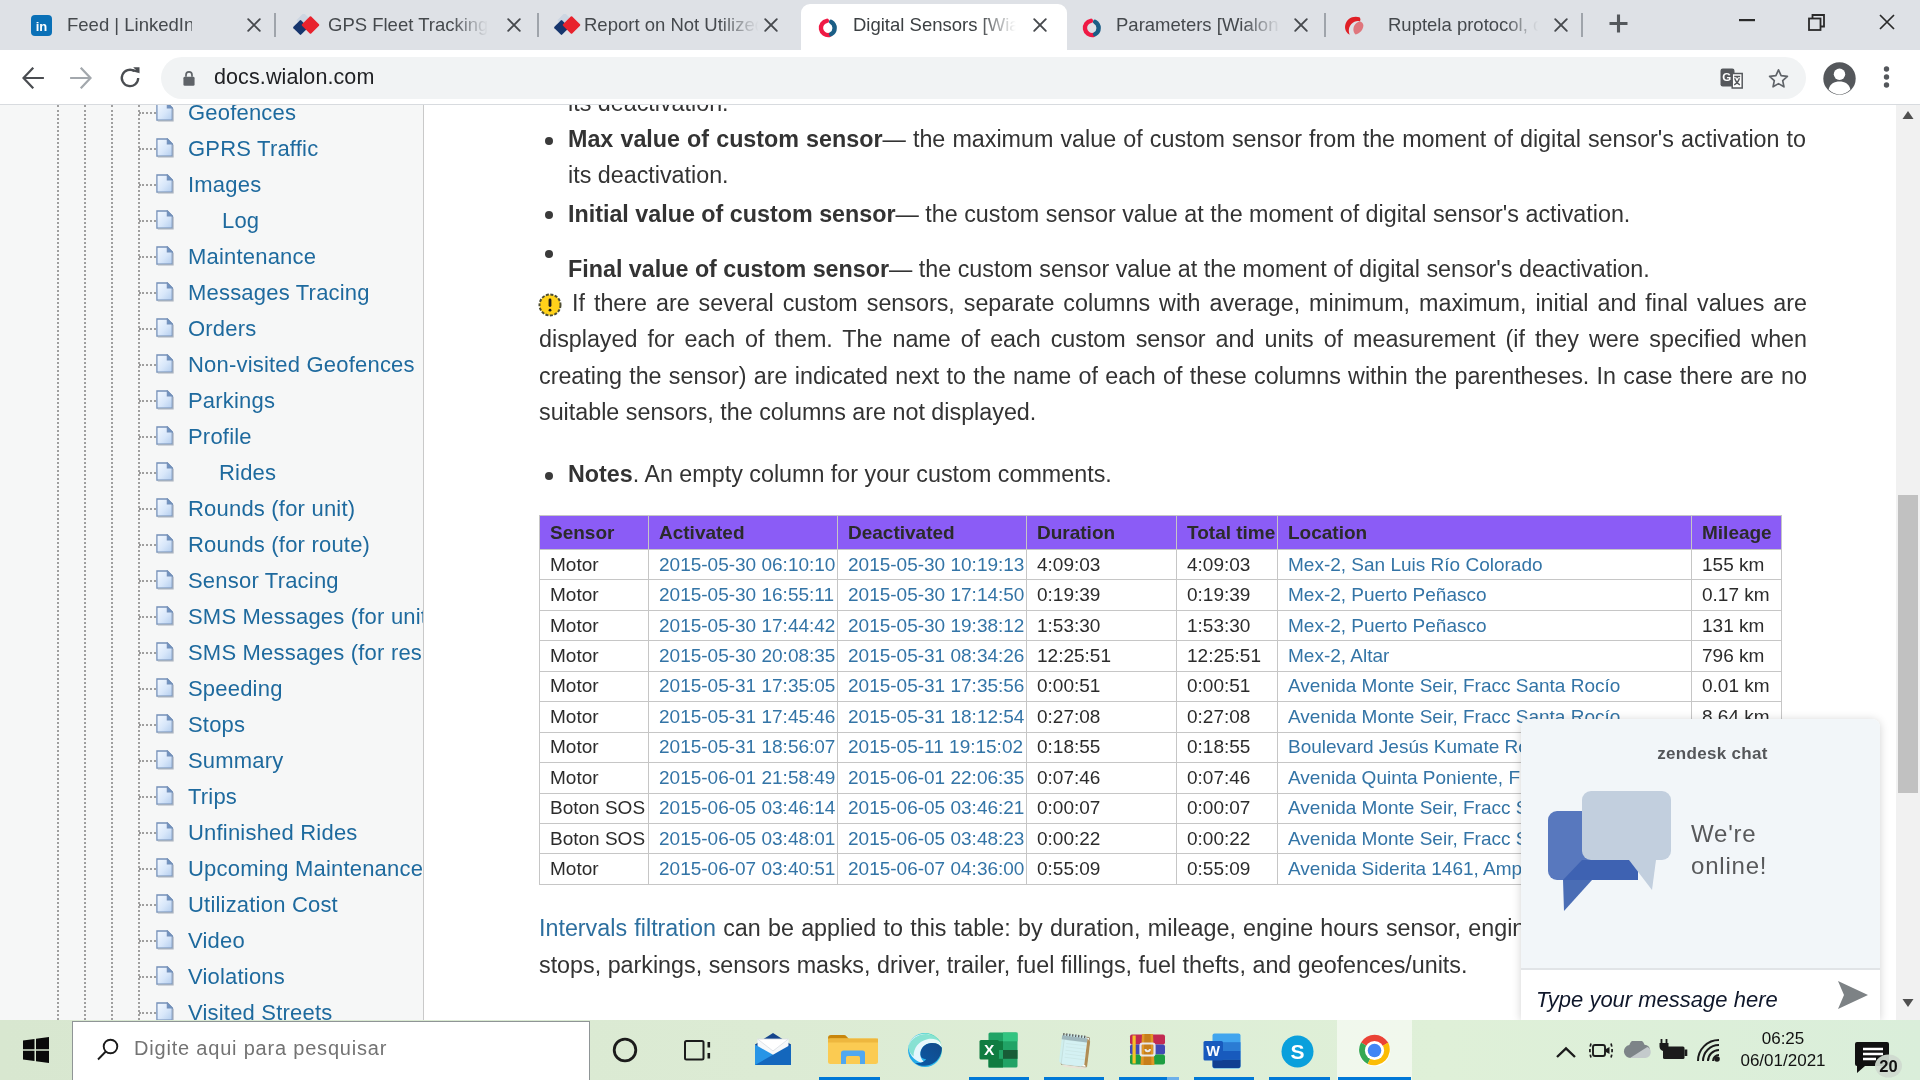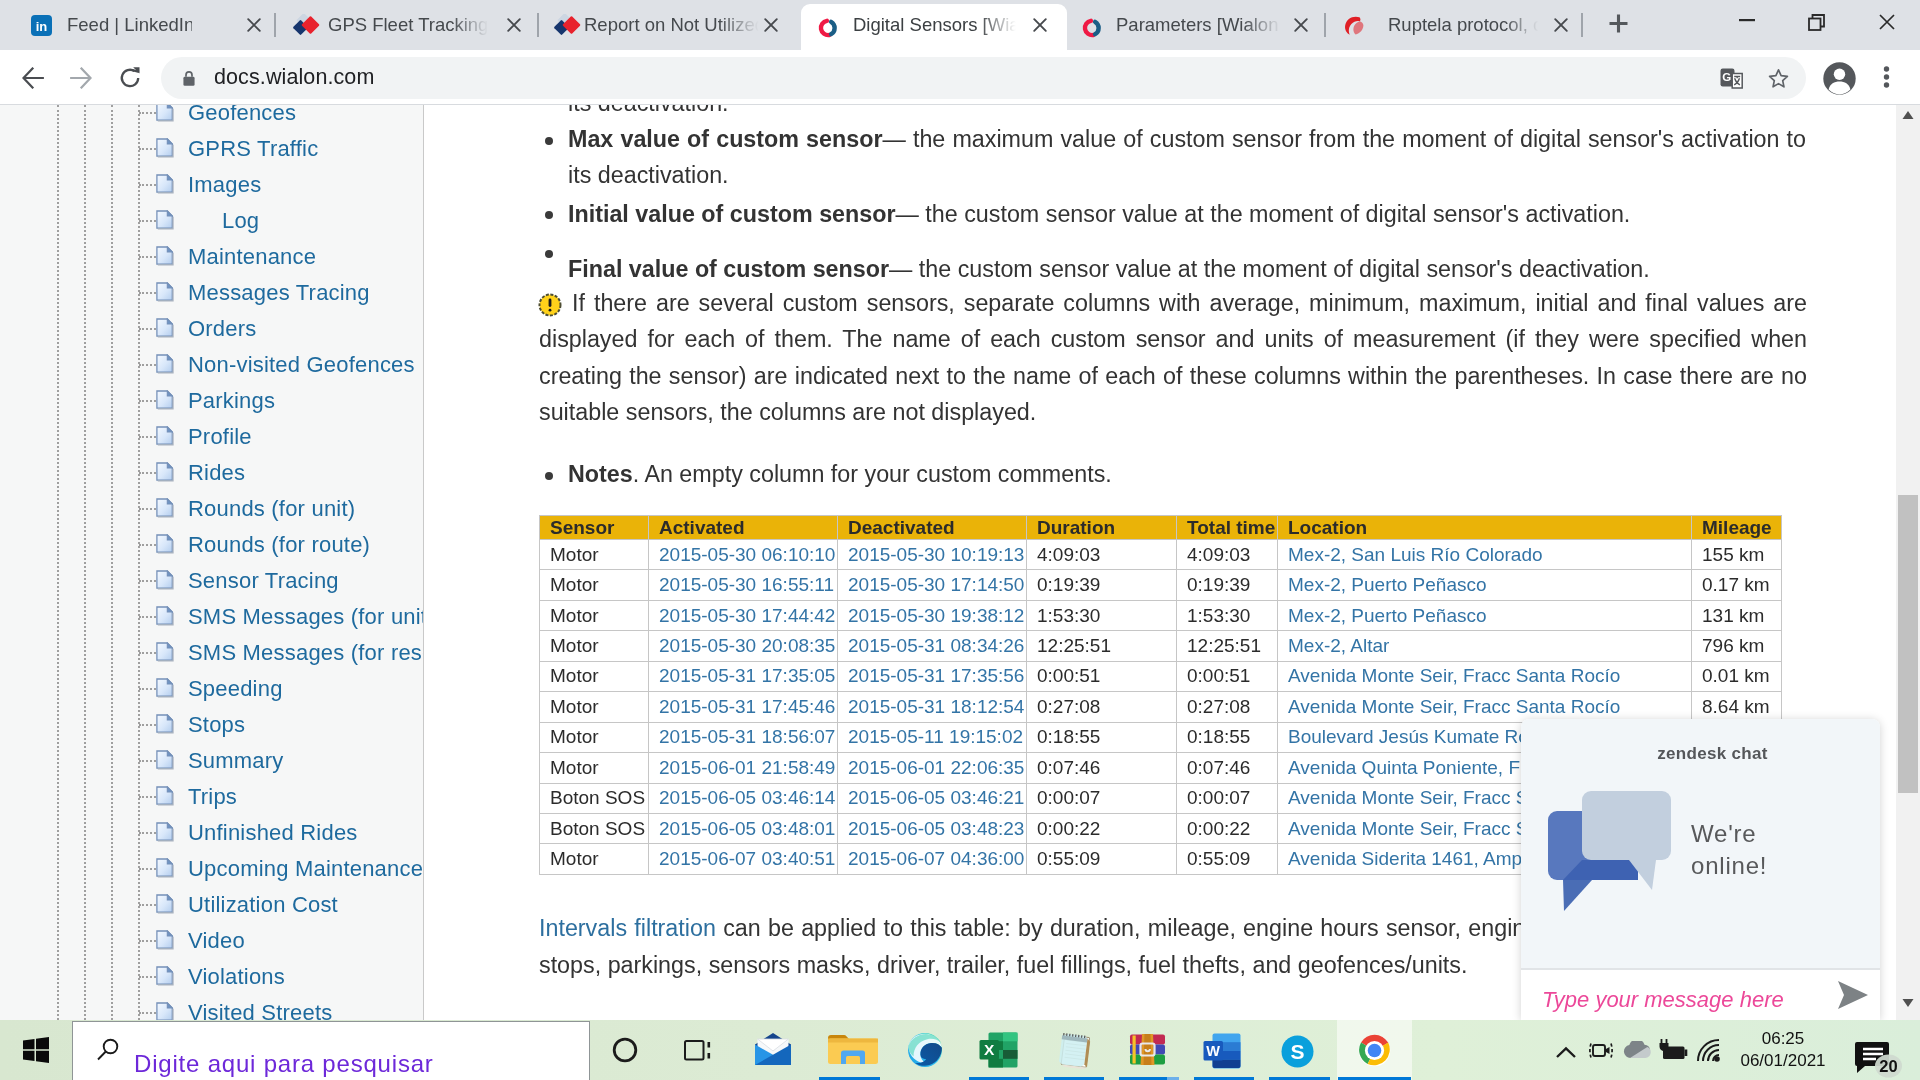--- a/index.html
+++ b/index.html
@@ -30,39 +30,39 @@
 
 
 .ln { position:absolute; font-size:23.3px; line-height:24px; color:#333; white-space:nowrap; }
 .jln { position:absolute; font-size:23.3px; line-height:24px; color:#333; text-align:justify; text-align-last:justify; word-spacing:0.2px; }
 .bdot { position:absolute; width:8px; height:8px; border-radius:50%; background:#3a3a3a; }
 a.blu { color:#2d6f9f; text-decoration:none; }
 
 
 #dtable { position:absolute; left:539px; top:410px; border-collapse:collapse; table-layout:fixed; }
 #dtable th, #dtable td { border:1.5px solid #c6c6c6; font-size:19px; color:#2b2b2b; padding:0 0 0 10px; text-align:left; white-space:nowrap; overflow:hidden; }
-#dtable th { background:#eab308; font-weight:bold; height:24px; }
+#dtable th { background:#8b5cf6; font-weight:bold; height:34px; }
 #dtable td { height:30.45px; }
 #dtable .lk { color:#3374a6; }
 
 
 #vscroll { position:absolute; left:1896px; top:0; width:24px; height:915px; background:#f1f1f1; }
 #vthumb { position:absolute; left:2px; top:390px; width:20px; height:298px; background:#c1c1c1; }
 
 
 #zd { position:absolute; left:1521px; top:719px; width:359px; height:301px; background:#fff; border-radius:8px 8px 0 0; box-shadow:0 1px 10px rgba(0,0,0,0.18); }
 #zdtop { position:absolute; left:0; top:0; width:359px; height:249px; background:#f2f6f9; border-radius:8px 8px 0 0; }
 #zdtitle { position:absolute; left:12px; top:25px; width:359px; text-align:center; font-size:17px; font-weight:bold; color:#55575a; letter-spacing:0.3px; }
 #zdonline { position:absolute; left:170px; top:99px; font-size:24px; letter-spacing:0.8px; line-height:32px; color:#58595b; }
-#zdinput { position:absolute; left:21px; top:268px; font-size:22px; font-style:italic; color:#ec4899; }
+#zdinput { position:absolute; left:15px; top:268px; font-size:22px; font-style:italic; color:#0f172a; }
 
 
 #taskbar { position:absolute; left:0; top:1020px; width:1920px; height:60px; background:linear-gradient(90deg,#d8e7d0 0%,#dcebd4 40%,#dff0d8 75%,#daeeda 100%); }
 #tsearch { position:absolute; left:72px; top:1px; width:518px; height:59px; background:#fff; border:1.7px solid #8f9596; border-bottom:none; }
-#tsearchtxt { position:absolute; left:61px; top:15px; font-size:24px; letter-spacing:0.8px; color:#6d28d9;margin-top:13px; }
+#tsearchtxt { position:absolute; left:61px; top:15px; font-size:20px; letter-spacing:0.8px; color:#737373; }
 .ul3 { position:absolute; top:56.5px; height:3.5px; background:#0078d7; }
 #clock { position:absolute; left:1738px; top:8px; width:90px; text-align:center; font-size:17px; color:#111; line-height:22px; }
 </style>
 </head>
 <body>
 <div id="stage">
 
 <div id="tabbar">
   <div id="activetab"></div>
   
@@ -259,21 +259,21 @@
     <div class="sitem" style="top:283px;">Parkings</div>
     <div class="hconn" style="left:139px;top:331px;"></div>
     <svg class="dicon" style="top:321px;" width="21" height="23" viewBox="0 0 21 23">
           <use href="#docicon"></use>
         </svg>
     <div class="sitem" style="top:319px;">Profile</div>
     <div class="hconn" style="left:139px;top:367px;"></div>
     <svg class="dicon" style="top:357px;" width="21" height="23" viewBox="0 0 21 23">
           <use href="#docicon"></use>
         </svg>
-    <div class="sitem" style="top:355px;">Rides</div>
+    <div class="sitem" style="top:355px;margin-left:31px;">Rides</div>
     <div class="hconn" style="left:139px;top:403px;"></div>
     <svg class="dicon" style="top:393px;" width="21" height="23" viewBox="0 0 21 23">
           <use href="#docicon"></use>
         </svg>
     <div class="sitem" style="top:391px;">Rounds (for unit)</div>
     <div class="hconn" style="left:139px;top:439px;"></div>
     <svg class="dicon" style="top:429px;" width="21" height="23" viewBox="0 0 21 23">
           <use href="#docicon"></use>
         </svg>
     <div class="sitem" style="top:427px;">Rounds (for route)</div>

